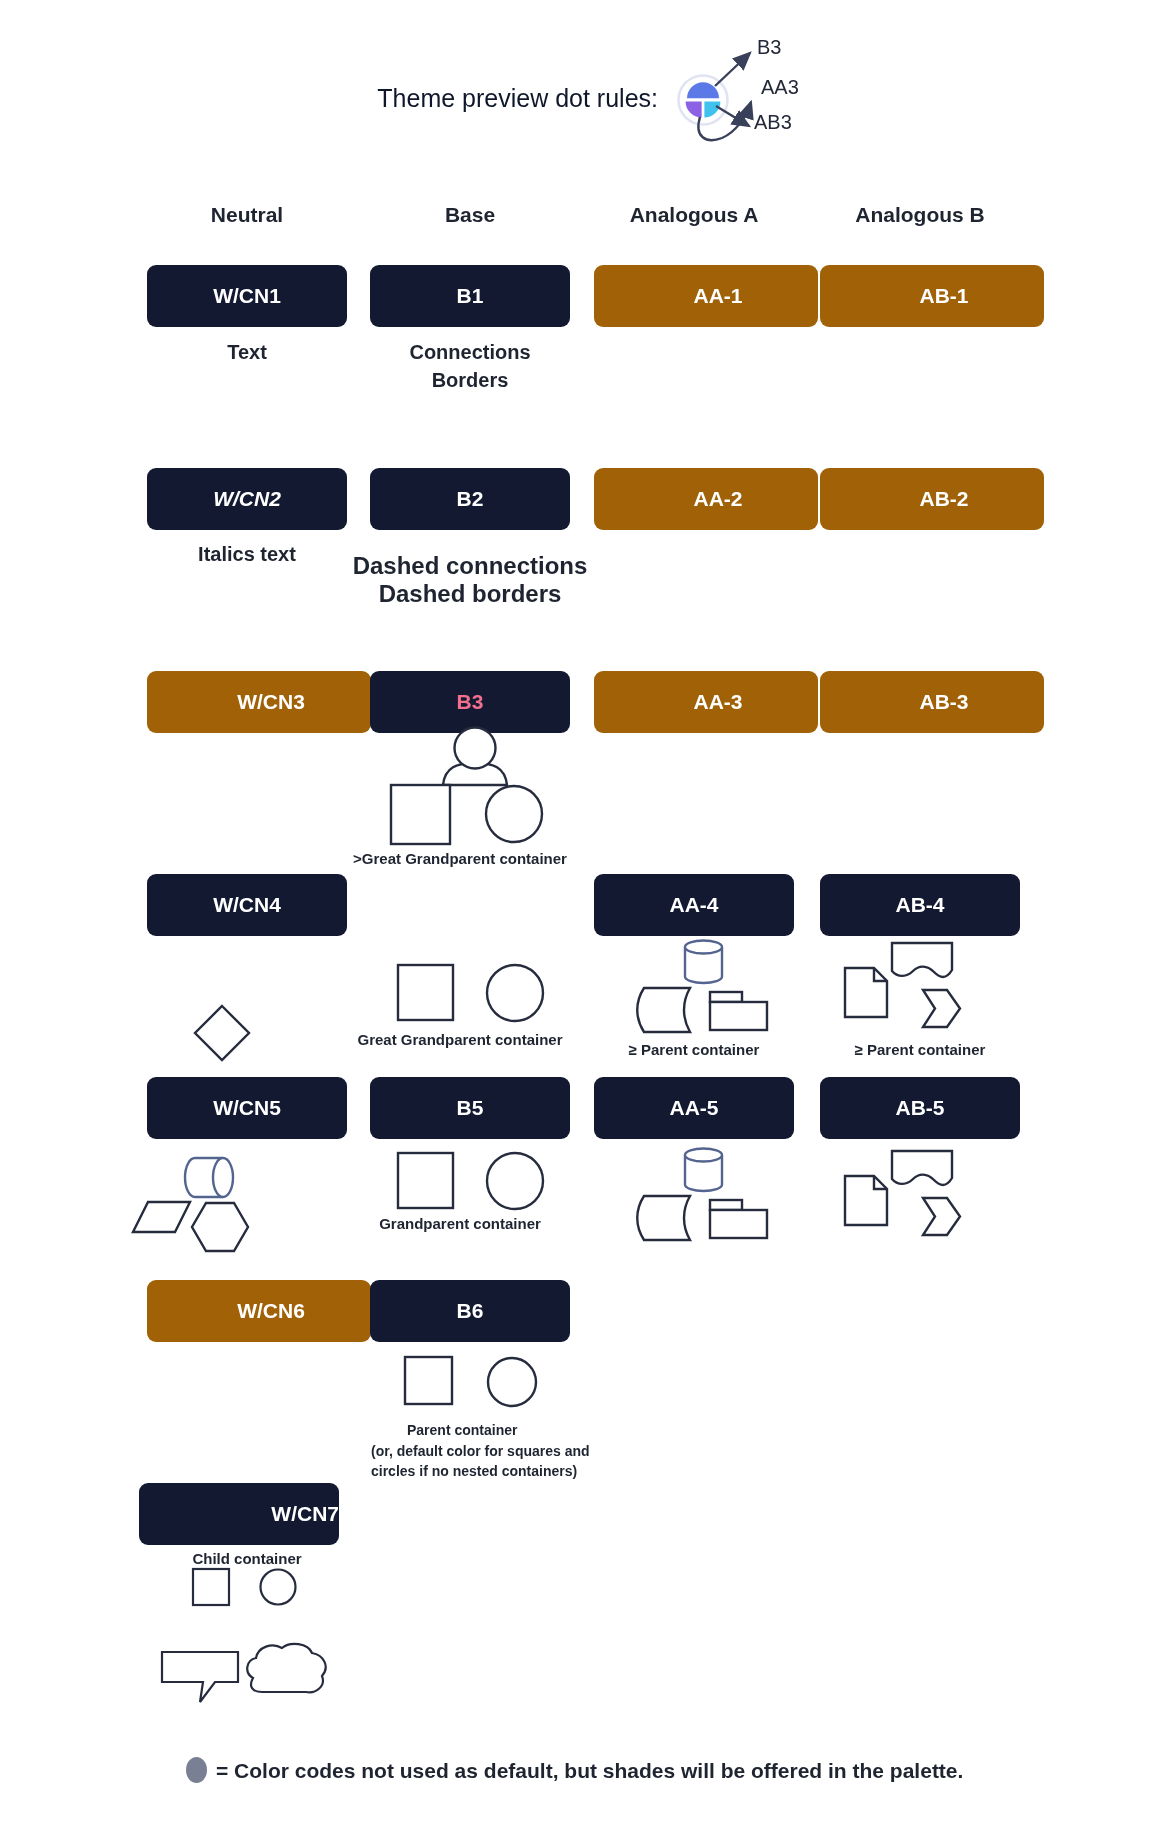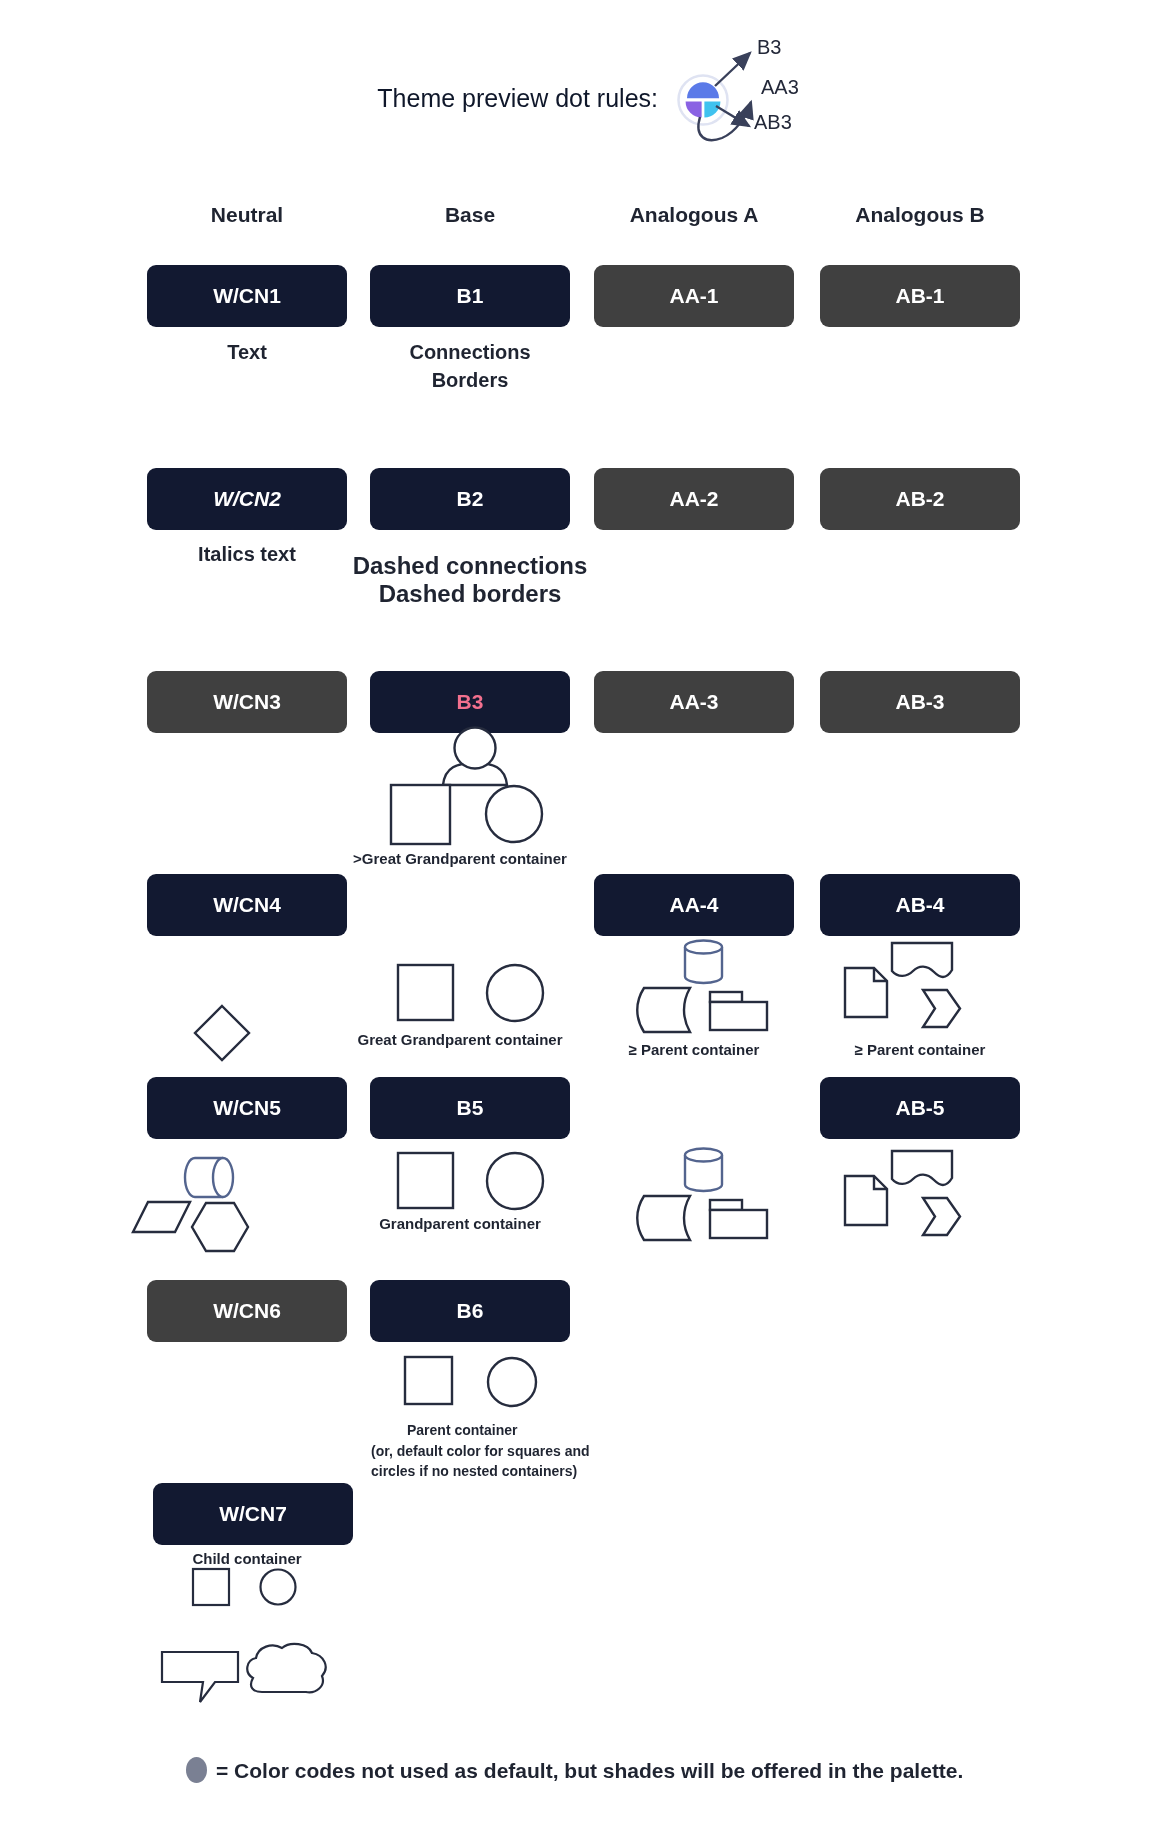--- a/index.html
+++ b/index.html
@@ -3,21 +3,21 @@
 <meta charset="utf-8">
 <style>
   html,body{margin:0;padding:0;background:#fff;}
   #canvas{position:relative;width:1164px;height:1822px;background:#ffffff;overflow:hidden;
           font-family:"Liberation Sans", sans-serif;color:#20263a;}
   .abs{position:absolute;}
   .hdr{width:200px;text-align:center;font-size:21px;font-weight:700;color:#1f2431;}
   .pill{width:200px;height:62px;border-radius:9px;line-height:62px;text-align:center;
         color:#ffffff;font-size:21px;font-weight:700;}
   .pill.dark{background:#121931;}
-  .pill.gray{background:#404040;}
+  .pill.gray{background:#a16207;padding-left:24px;}
   .pill.pink{color:#f2708e;}
   .cap{font-size:20px;font-weight:700;color:#1f2431;text-align:center;width:200px;}
   .cap2{font-size:24px;font-weight:700;color:#1f2431;text-align:center;width:240px;}
   .capsm{font-size:15px;font-weight:700;color:#1f2431;text-align:center;width:250px;}
   .capxs{font-size:14px;font-weight:700;color:#1f2431;text-align:left;width:260px;line-height:20.5px;}
   .dotlabel{font-size:20px;font-weight:400;color:#232839;}
   .title{font-size:25px;font-weight:400;color:#0f172a;width:368px;text-align:right;}
   .legend-text{font-size:21px;font-weight:700;color:#1f2431;width:900px;}
   .legend-dot{width:21px;height:26px;border-radius:50%;background:#7a8093;}
   svg .ink{stroke:#262c3e;stroke-width:2.4;fill:#fff;}
@@ -126,20 +126,21 @@
       <path d="M2,28 L31,28 L44,41 L44,77 L2,77 Z" class="ink"></path>
       <path d="M31,28 L31,41 L44,41" class="ink-nf"></path>
     </g>
     <path d="M49,3 L109,3 L109,30 C103,40 97,38 91,32 C84,25 76,25 70,31 C64,37 55,38 49,31 Z" class="ink"></path>
     <path d="M80,50 L104,50 L117,68.5 L104,87 L80,87 L92,68.5 Z" class="ink"></path>
   </svg>
   <div class="abs capsm" style="left:795px;top:1041px;width:250px;">≥ Parent container</div>
 
   <div class="abs pill dark" style="left:147px;top:1077px;">W/CN5</div>
   <div class="abs pill dark" style="left:370px;top:1077px;">B5</div>
+  <div class="abs pill dark" style="left:594px;top:1077px;">AA-5</div>
   <div class="abs pill dark" style="left:820px;top:1077px;">AB-5</div>
 
   <svg class="abs" style="left:128px;top:1153px;" width="124" height="102" viewBox="0 0 124 102">
     <g>
       <path d="M95,5 L67,5 A10 19.5 0 0 0 67,44 L95,44" class="slate"></path>
       <ellipse cx="95" cy="24.5" rx="10" ry="19.5" class="slate"></ellipse>
     </g>
     <path d="M20,49 L62,49 L47,79 L5,79 Z" class="ink"></path>
     <path d="M78,50 L106,50 L120,74 L106,98 L78,98 L64,74 Z" class="ink"></path>
   </svg>
@@ -175,21 +176,21 @@
   <div class="abs pill dark" style="left:370px;top:1280px;">B6</div>
 
   <svg class="abs" style="left:402px;top:1354px;" width="140" height="56" viewBox="0 0 140 56">
     <rect x="3" y="3" width="47" height="47" class="ink"></rect>
     <circle cx="110" cy="28" r="24" class="ink"></circle>
   </svg>
   <div class="abs capxs" style="left:371px;top:1420px;padding-left:36px;">Parent container</div>
   <div class="abs capxs" style="left:371px;top:1440.5px;">(or, default color for squares and</div>
   <div class="abs capxs" style="left:371px;top:1461px;">circles if no nested containers)</div>
 
-  <div class="abs pill dark" style="left:153px;top:1483px;">W/CN7</div>
+  <div class="abs pill dark" style="left:139px;top:1483px;text-align:right;">W/CN7</div>
   <div class="abs capsm" style="left:147px;top:1550px;width:200px;">Child container</div>
 
   <svg class="abs" style="left:190px;top:1566px;" width="112" height="42" viewBox="0 0 112 42">
     <rect x="3" y="3" width="36" height="36" class="ink" style="stroke-width:2.2"></rect>
     <circle cx="88" cy="21" r="17.5" class="ink" style="stroke-width:2.2"></circle>
   </svg>
 
   <svg class="abs" style="left:156px;top:1639px;" width="176" height="66" viewBox="0 0 176 66">
     <path d="M6,13 L82,13 L82,43 L59,43 L44,63 L47,43 L6,43 Z" class="ink" style="stroke-width:2.2"></path>
     <path d="M106,53 L150,53 C160,55 170,47 166,37 C174,28 168,16 156,14 C152,4 134,2 126,9 C116,3 102,8 100,19 C90,21 88,34 97,39 C92,48 97,53 106,53 Z" class="ink" style="stroke-width:2.2"></path>

